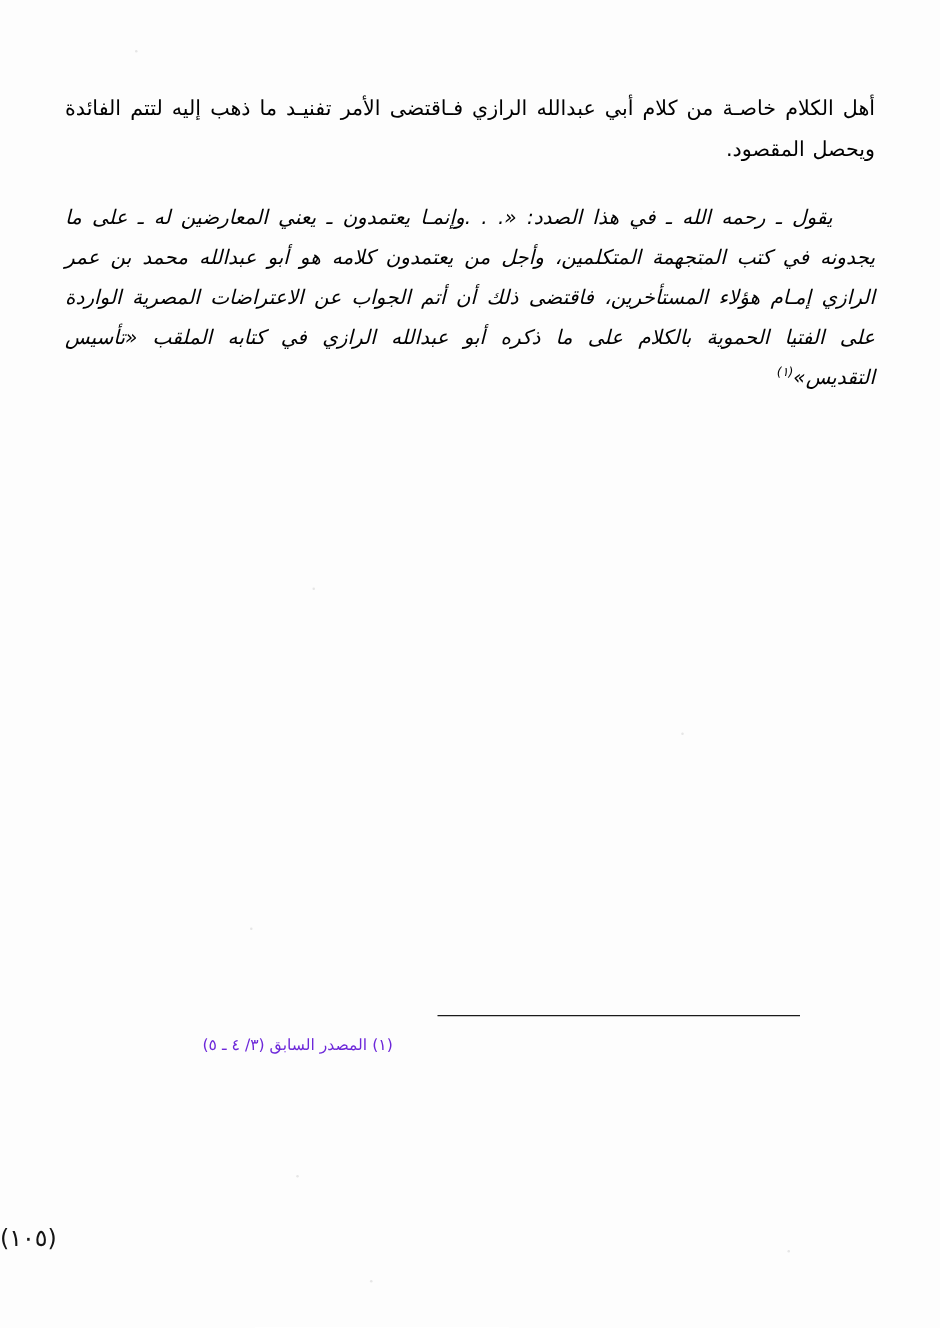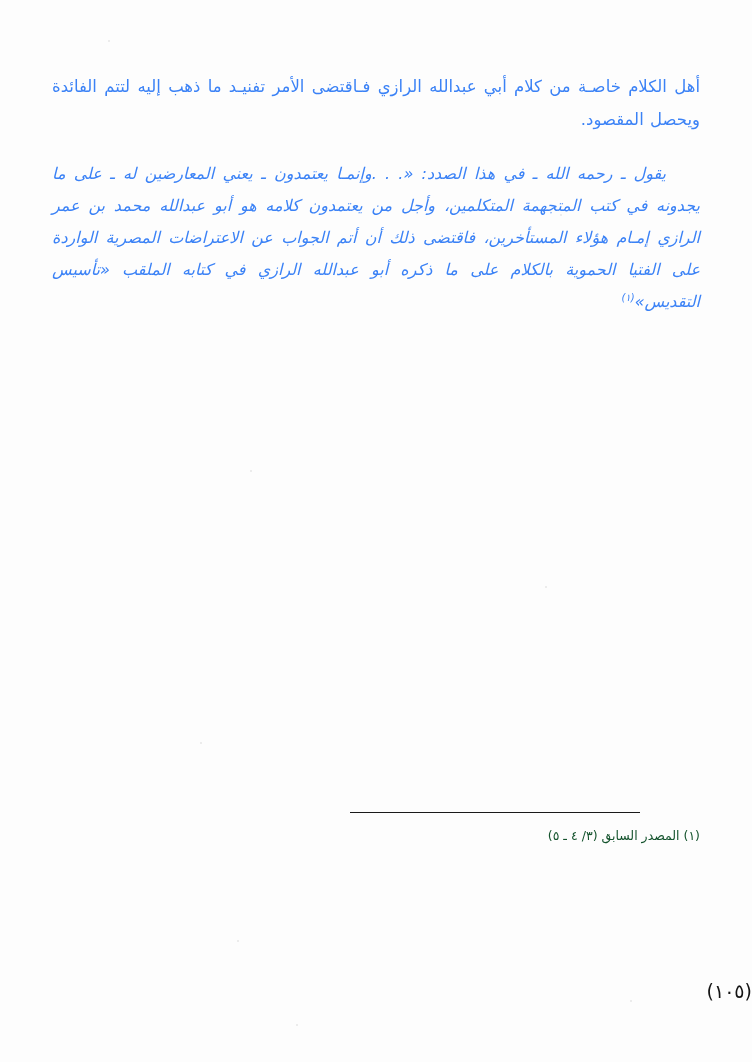--- a/index.html
+++ b/index.html
@@ -39,21 +39,21 @@
     text-align: justify;
     text-align-last: right;
   }
 
   .para {
     font-size: 16.5px;
     line-height: 2.0;
     margin: 0 0 14px 0;
     letter-spacing: 0px;
     word-spacing: 1px;
-    color: #3b82f6;
+    color: #000000;
   }
 
   .para.first {
     text-indent: 0;
   }
 
   .para.quote {
     margin-top: 22px;
     font-size: 16px;
     line-height: 2.0;
@@ -78,31 +78,31 @@
     height: 1px;
     background: #1a1a1a;
     margin: 0 0 0 auto;
     margin-right: 60px;
   }
 
   .footnote {
     margin-top: 12px;
     font-size: 12.5px;
     line-height: 1.8;
-    text-align: right;
-    color: #14532d;
+    text-align: left;
+    color: #6d28d9;
     padding-left: 110px;
   }
 
   .page-number {
     position: absolute;
     top: 980px;
     left: 0;
     right: 0;
-    text-align: right;
+    text-align: left;
     font-size: 19px;
     color: #141414;
     letter-spacing: 1px;
   }
 
   sup.fn {
     font-size: 10px;
     vertical-align: super;
     line-height: 0;
   }

